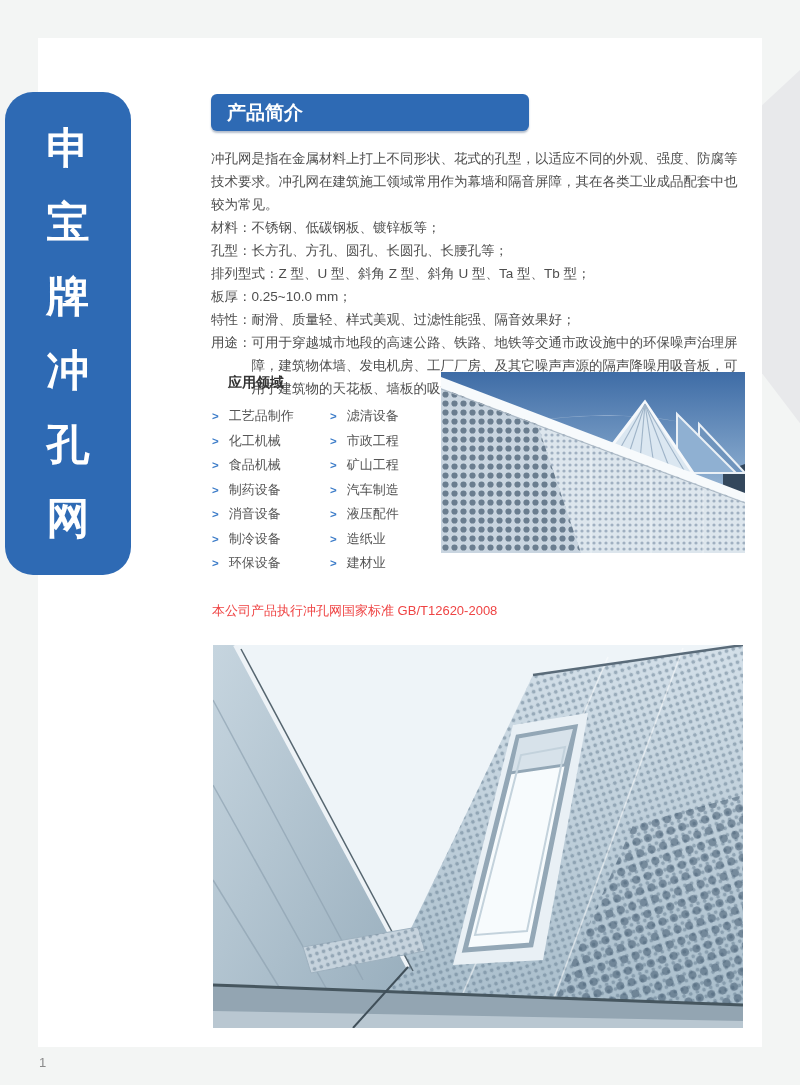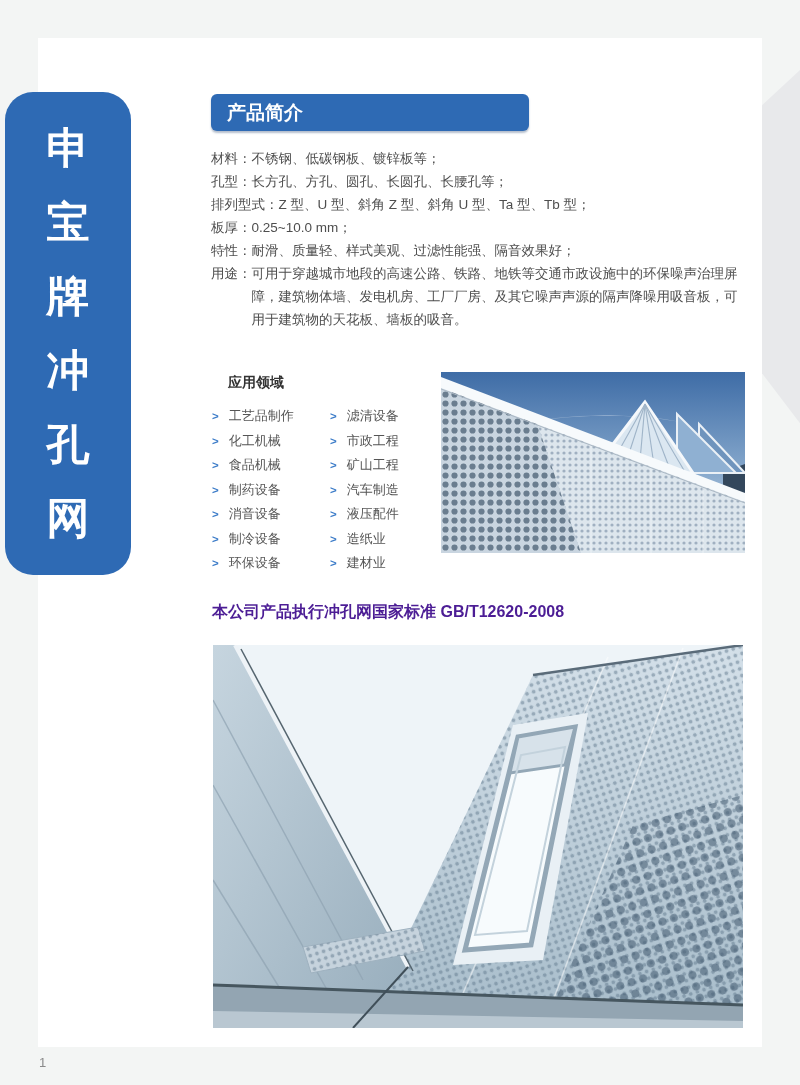--- a/index.html
+++ b/index.html
@@ -63,21 +63,21 @@
   .app-item .lab { line-height: 16px; }
 
   
   .photo1 { position: absolute; left: 441px; top: 372px; width: 304px; height: 181px; }
   .photo2 { position: absolute; left: 213px; top: 645px; width: 530px; height: 383px; }
   .photo1 svg, .photo2 svg { display: block; width: 100%; height: 100%; }
 
   
   .std-note {
     position: absolute; left: 212px; top: 602px; width: 540px;
-    font-size: 16px; font-weight: bold; color: #4c1d95;
+    font-size: 13px; font-weight: normal; color: #ef4444;
   }
 
   
   .page-num { position: absolute; left: 39px; top: 1055px; font-size: 13px; color: #8a8a8a; }
 </style>
 </head>
 <body>
 
 <div class="page">
 
@@ -92,20 +92,21 @@
     <span>宝</span>
     <span>牌</span>
     <span>冲</span>
     <span>孔</span>
     <span>网</span>
   </div>
 
   <div class="pill">产品简介</div>
 
   <div class="intro">
+    <p>冲孔网是指在金属材料上打上不同形状、花式的孔型，以适应不同的外观、强度、防腐等技术要求。冲孔网在建筑施工领域常用作为幕墙和隔音屏障，其在各类工业成品配套中也较为常见。</p>
     <p>材料：不锈钢、低碳钢板、镀锌板等；</p>
     <p>孔型：长方孔、方孔、圆孔、长圆孔、长腰孔等；</p>
     <p>排列型式：Z 型、U 型、斜角 Z 型、斜角 U 型、Ta 型、Tb 型；</p>
     <p>板厚：0.25~10.0 mm；</p>
     <p>特性：耐滑、质量轻、样式美观、过滤性能强、隔音效果好；</p>
     <div class="usage">
       <span class="lbl">用途：</span>
       <span class="txt">可用于穿越城市地段的高速公路、铁路、地铁等交通市政设施中的环保噪声治理屏障，建筑物体墙、发电机房、工厂厂房、及其它噪声声源的隔声降噪用吸音板，可用于建筑物的天花板、墙板的吸音。</span>
     </div>
   </div>

